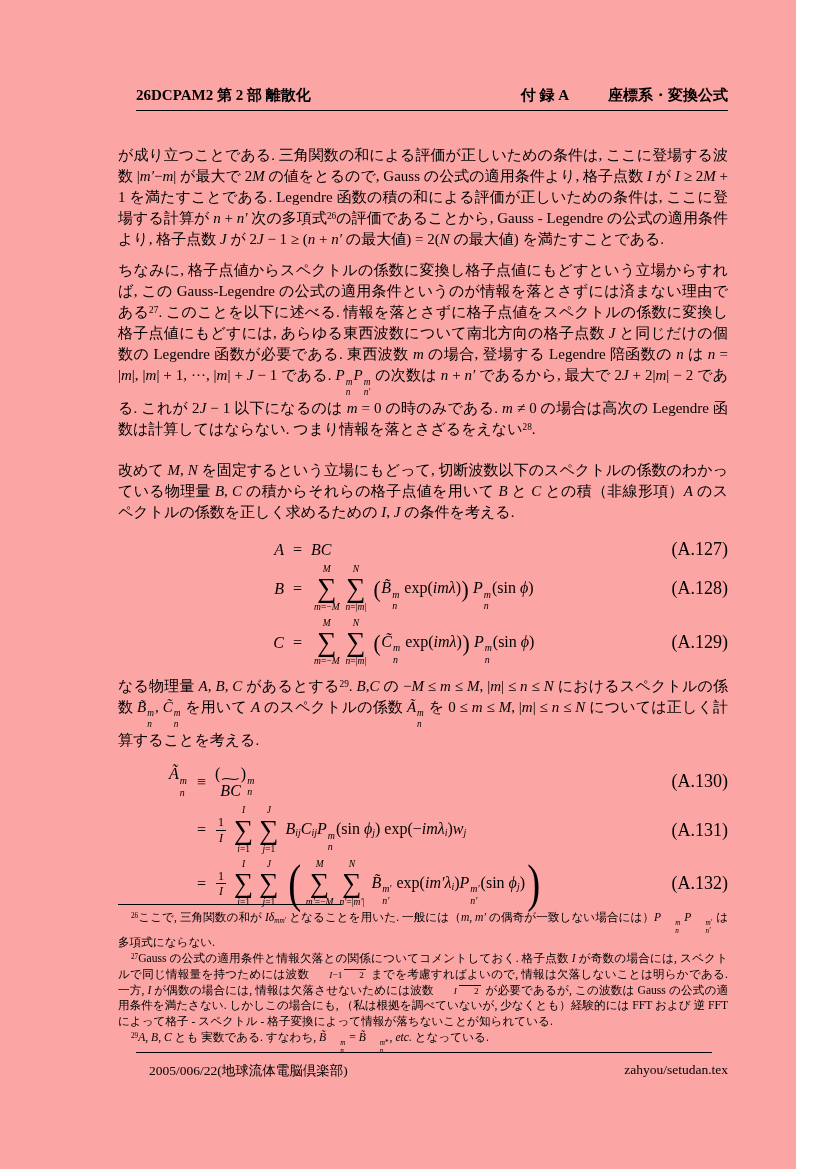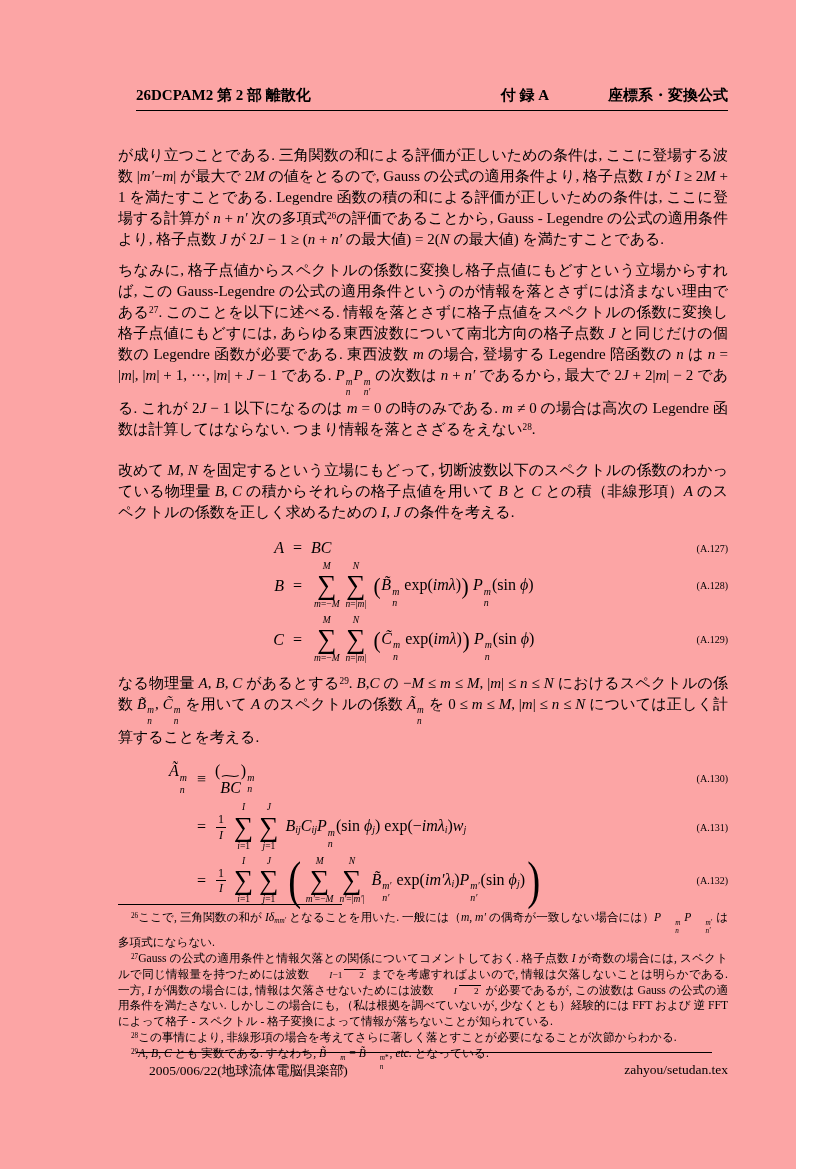--- a/index.html
+++ b/index.html
@@ -17,21 +17,21 @@
   }
   
   .hdr {
     display: flex; align-items: baseline;
     border-bottom: 1px solid #000;
     padding-bottom: 5px; margin-left: 18px;
     font-weight: bold; font-size: 15px;
   }
   .htitle { }
   .hright { margin-left: auto; }
-  .hrt { margin-left: 56px; }
+  .hrt { margin-left: 36px; }
   
   .p {
     font-size: 15px; line-height: 21px;
     text-align: justify; text-justify: inter-character;
   }
   .p i, .eqrow i, .fn i { font-family: "Liberation Serif","DejaVu Serif",serif; }
   .mt1 { margin-top: 34px; }
   .mt2 { margin-top: 10px; }
   .mt3 { margin-top: 20px; }
   .mt4 { margin-top: 8px; }
@@ -72,21 +72,21 @@
   
   .eqblock { width: 100%; }
   .eqb1 { margin-top: 16px; }
   .eqb2 { margin-top: 14px; }
   .eqrow { display: flex; align-items: center; font-size: 16px; }
   .eqrow .lhs { text-align: right; white-space: nowrap; }
   .eqb1 .lhs { width: 166px; }
   .eqb2 .lhs { width: 70px; }
   .eqrow .rel { padding: 0 9px; }
   .eqrow .rhs { white-space: nowrap; }
-  .eqrow .num { margin-left: auto; font-size: 10px; }
+  .eqrow .num { margin-left: auto; font-size: 18px; }
   .rmb1 { margin-bottom: 4px; }
   .rmb2 { margin-bottom: 6px; }
   
   .footnotes {
     position: absolute; left: 118px; top: 904px; width: 610px;
     font-size: 11.6px; line-height: 15.8px; text-align: justify;
   }
   .fnrule { width: 224px; border-top: 1px solid #000; margin-bottom: 5px; }
   .fn { text-indent: 13px; }
   
@@ -261,21 +261,20 @@
           <span><i>m′</i></span>
           <span><i>n′</i></span>
         </span> は多項式にならない.</div>
     <div class="fn"><sup>27</sup>Gauss の公式の適用条件と情報欠落との関係についてコメントしておく. 格子点数 <i>I</i> が奇数の場合には, スペクトルで同じ情報量を持つためには波数 <span class="ifrac">
           <span class="fn2"><i>I</i>−1</span>
           <span class="fd2">2</span>
         </span> までを考慮すればよいので, 情報は欠落しないことは明らかである. 一方, <i>I</i> が偶数の場合には, 情報は欠落させないためには波数 <span class="ifrac">
           <span class="fn2"><i>I</i></span>
           <span class="fd2">2</span>
         </span> が必要であるが, この波数は Gauss の公式の適用条件を満たさない. しかしこの場合にも, （私は根拠を調べていないが, 少なくとも）経験的には FFT および 逆 FFT によって格子 - スペクトル - 格子変換によって情報が落ちないことが知られている.</div>
-    <div class="fn"><sup>28</sup>この事情により, 非線形項の場合を考えてさらに著しく落とすことが必要になることが次節からわかる.</div>
     <div class="fn"><sup>29</sup><i>A</i>, <i>B</i>, <i>C</i> とも 実数である. すなわち, <i>B̃</i><span class="ss">
           <span><i>m</i></span>
           <span><i>n</i></span>
         </span> = <i>B̃</i><span class="ss">
           <span><i>m</i>*</span>
           <span><i>n</i></span>
         </span>, <i>etc.</i> となっている.</div>
   </div>
 
   <div class="footer">

